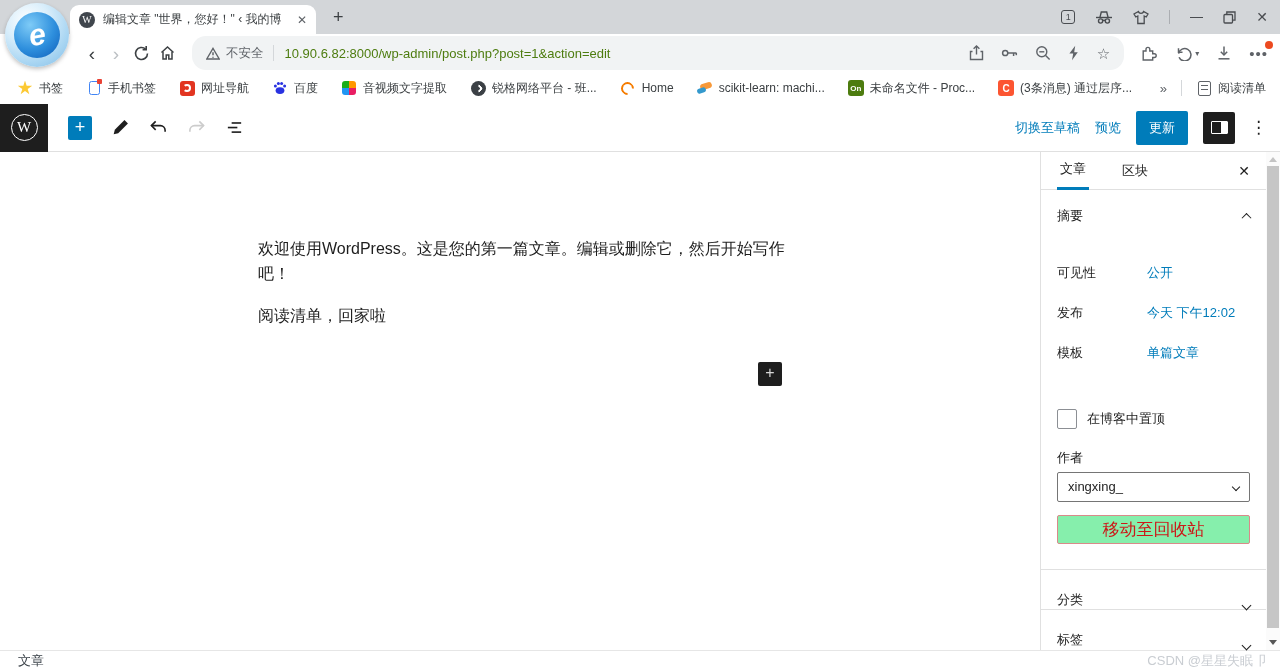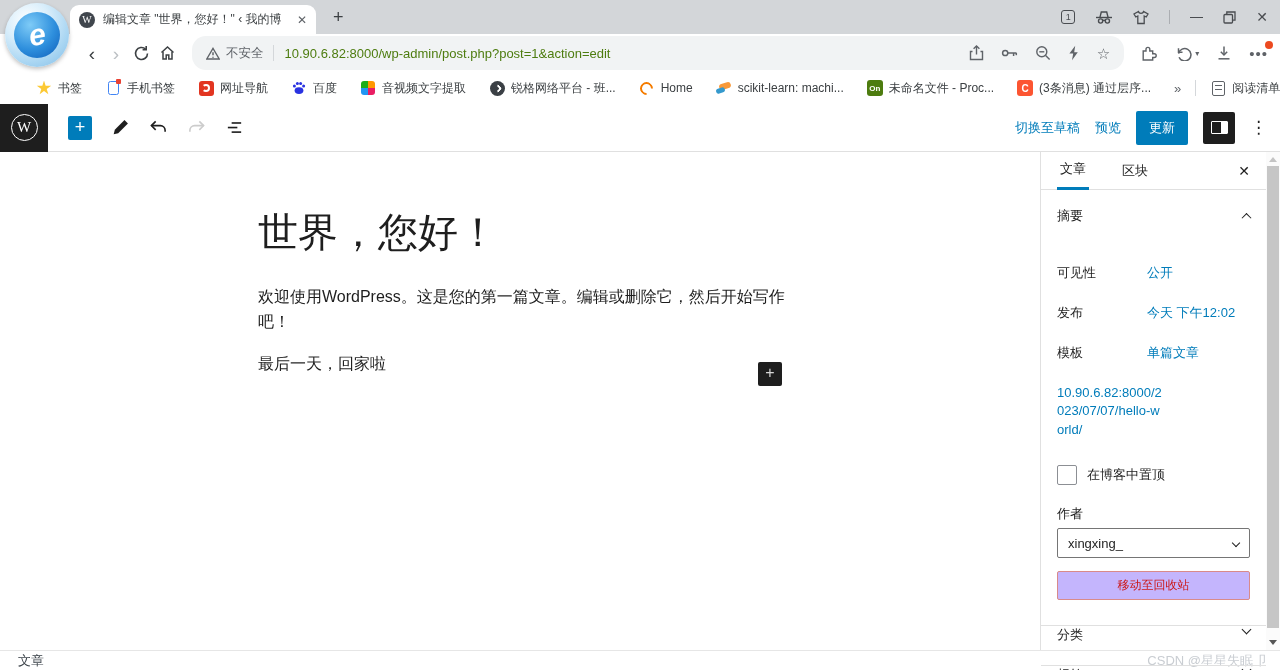--- a/index.html
+++ b/index.html
@@ -46,21 +46,21 @@
   .url-text { font-size:13px; color:#4d7c0f; flex:1; white-space:nowrap; overflow:hidden; }
   .pill-icons { display:flex; align-items:center; gap:17px; margin-left:12px; }
   .outer-icons { display:flex; align-items:center; gap:17px; margin-left:4px; }
   .more-dots { position:relative; font-size:15px; color:#5f6368; letter-spacing:1px; }
   .red-dot { position:absolute; right:-5px; top:-4px; width:8px; height:8px; border-radius:50%;
     background:#ec4a20; }
   .caret-down { font-size:8px; color:#5f6368; margin-left:2px; }
 
   
   .bookmarks-bar { height:32px; background:#fff; display:flex; align-items:center;
-    padding:0 14px 0 36px; font-size:12px; color:#3c4043; }
+    padding:0 14px 0 17px; font-size:12px; color:#3c4043; }
   .bm { display:flex; align-items:center; gap:6px; margin-right:23px; white-space:nowrap; }
   .bm-ic { width:16px; height:16px; display:flex; align-items:center; justify-content:center;
     flex-shrink:0; }
   .star16 { width:15px; height:15px; background:#fcc934;
     clip-path:polygon(50% 0%,61% 35%,98% 35%,68% 57%,79% 91%,50% 70%,21% 91%,32% 57%,2% 35%,39% 35%); }
   .phone-ic { width:11px; height:14px; border:1.6px solid #4285f4; border-radius:2.5px; position:relative; }
   .phone-ic::after { content:""; position:absolute; right:-3px; top:-3px; width:5px; height:5px;
     background:#e94235; border-radius:1px; }
   .redsq { width:15px; height:15px; border-radius:3px; background:#e23521; display:flex;
     align-items:center; justify-content:center; }
@@ -141,25 +141,25 @@
   .fields { margin-top:36px; }
   .frow { display:flex; margin-bottom:21px; line-height:1.45; }
   .frow .flabel { width:90px; flex-shrink:0; }
   .frow .fvalue { color:#007cba; word-break:break-all; width:106px; }
   .check-row { display:flex; align-items:center; gap:10px; margin:25px 0 20px 0; }
   .checkbox { width:20px; height:20px; border:1px solid #8c8f94; border-radius:2px; background:#fff; }
   .author-label { font-size:13px; margin-bottom:5px; }
   .author-select { height:30px; border:1px solid #757575; border-radius:2px; display:flex;
     align-items:center; justify-content:space-between; padding:0 10px; }
   .author-select .chev { width:6px; height:6px; border-color:#1e1e1e; }
-  .trash-btn { margin-top:13px; width:100%; height:29px; background:#c4b5fd; border:1px solid #d98a8a;
-    border-radius:2px; color:#cc1818; font-size:12px; display:flex; align-items:center;
+  .trash-btn { margin-top:13px; width:100%; height:29px; background:#86efac; border:1px solid #d98a8a;
+    border-radius:2px; color:#cc1818; font-size:17px; display:flex; align-items:center;
     justify-content:center; }
   .side-sections { margin-top:17px; }
-  .section { height:40px; display:flex; align-items:flex-start; justify-content:space-between;
+  .section { height:40px; display:flex; align-items:flex-end; justify-content:space-between;
     padding:0 16px; border-top:1px solid #e0e0e0; }
   .side-scrollbar { position:absolute; right:0; top:0; bottom:0; width:14px; background:#fbfbfb; }
   .sb-up { position:absolute; top:5px; left:3px; width:0; height:0; border-left:4px solid transparent;
     border-right:4px solid transparent; border-bottom:5px solid #c4c4c4; }
   .sb-thumb { position:absolute; top:14px; left:1px; width:12px; height:462px; background:#c6c6c6; }
   .sb-down { position:absolute; bottom:5px; left:3px; width:0; height:0; border-left:4px solid transparent;
     border-right:4px solid transparent; border-top:5px solid #555; }
 
   
   .footer { height:20px; border-top:1px solid #e6e6e6; background:#fff; display:flex;
@@ -421,23 +421,22 @@
     <span class="sidebar-toggle">
       <span class="st-ic"></span>
     </span>
     <span class="kebab">⋮</span>
   </div>
 </div>
 
 <div class="main">
   <div class="canvas">
     <div class="doc">
-      <div class="doc-title">世界，您好！</div>
       <p class="p1">欢迎使用WordPress。这是您的第一篇文章。编辑或删除它，然后开始写作吧！</p>
-      <p class="p2">最后一天，回家啦</p>
+      <p class="p2">阅读清单，回家啦</p>
     </div>
     <div class="block-inserter">+</div>
   </div>
 
   <div class="sidebar">
     <div class="side-inner">
       <div class="side-tabs">
         <div class="side-tab active">文章</div>
         <div class="side-tab">区块</div>
         <span class="side-close">✕</span>
@@ -456,21 +455,20 @@
           </div>
           <div class="frow">
             <span class="flabel">发布</span>
             <span class="fvalue">今天 下午12:02</span>
           </div>
           <div class="frow">
             <span class="flabel">模板</span>
             <span class="fvalue">单篇文章</span>
           </div>
           <div class="frow">
-            <span class="fvalue">10.90.6.82:8000/2023/07/07/hello-world/</span>
           </div>
         </div>
 
         <div class="check-row">
           <span class="checkbox"></span>
           <span>在博客中置顶</span>
         </div>
 
         <div class="author-label">作者</div>
         <div class="author-select">

